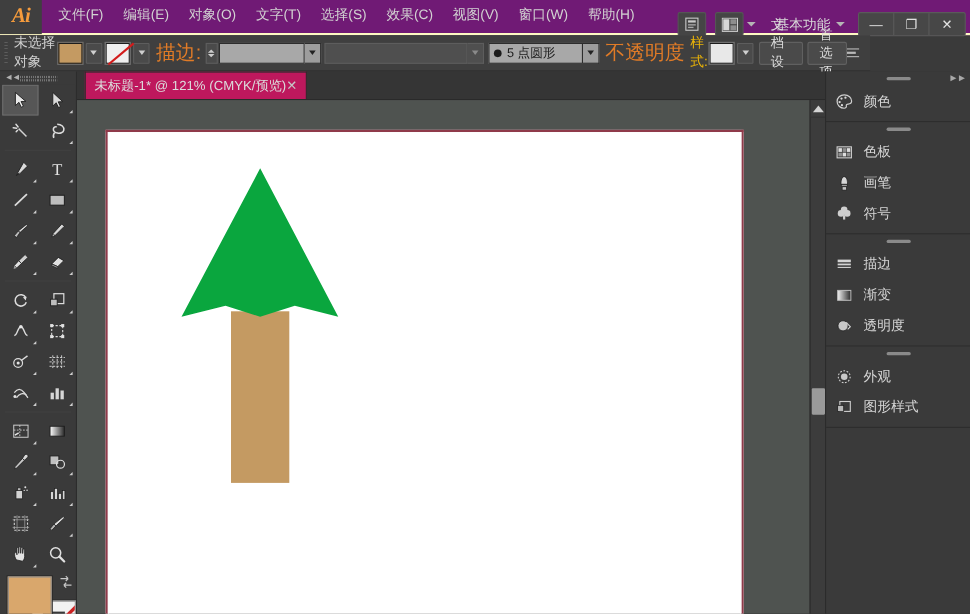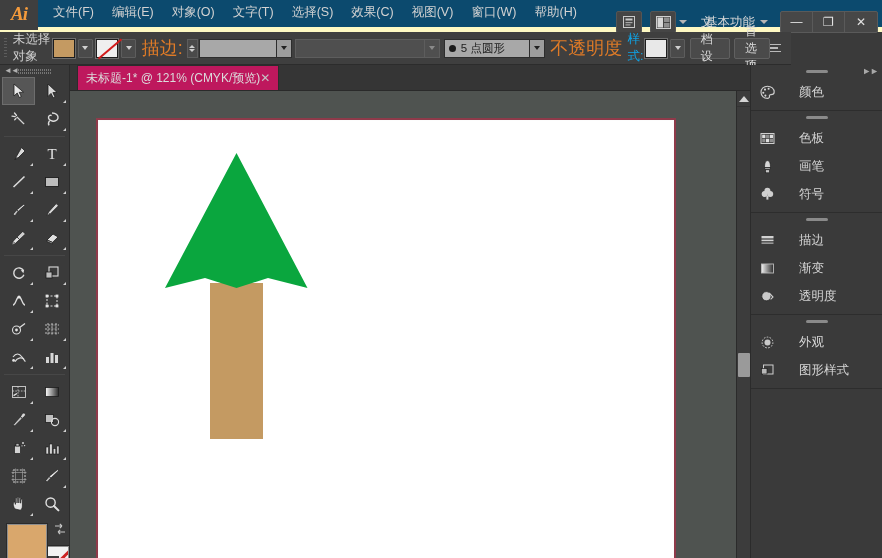--- a/index.html
+++ b/index.html
@@ -9,22 +9,22 @@
     font-family:"Liberation Sans","DejaVu Sans",sans-serif;
     font-size:12px; color:#c8c8c8;
     position:relative;
     -webkit-font-smoothing:antialiased;
   }
   .app{ position:absolute; inset:0; background:#3a3a3a; }
 
   
   .menubar{
     position:absolute; left:0; top:0; width:882px; height:32px;
-    background:#0c4a6e;
-    border-bottom:5px solid #fef9c3;
+    background:#701a75;
+    border-bottom:2px solid #fef9c3;
     display:flex; align-items:center;
   }
   .ai-logo{
     width:38px; height:32px; display:flex; align-items:center; justify-content:center;
     background:#3f3f3f;
     color:#f59b3c; font-weight:bold; font-size:19px; font-style:italic;
     letter-spacing:-1px;
     font-family:"Liberation Serif","DejaVu Serif",serif;
   }
   .menu-items{ display:flex; align-items:center; height:32px; margin-left:6px; }
@@ -210,21 +210,21 @@
   
   .dock{
     position:absolute; left:750px; top:65px; width:132px; height:493px;
     background:#3a3a3a; border-left:1px solid #2b2b2b;
   }
   .dock-grp{ border-bottom:1px solid #2d2d2d; padding-bottom:4px; }
   .dock-grp:first-child{ border-top:none; }
   .grp-handle{ height:13px; display:flex; align-items:center; justify-content:center; }
   .grp-dots{ width:22px; height:3px; background:#8a8a8a; border-radius:2px; }
   .dock-item{
-    display:flex; align-items:center; gap:23px; height:28px; padding-left:8px; cursor:default;
+    display:flex; align-items:center; gap:9px; height:28px; padding-left:8px; cursor:default;
   }
   .dock-ico{ width:17px; height:17px; display:flex; align-items:center; justify-content:center; }
   .dock-lbl{ font-size:12.5px; color:#d6d6d6; }
   .dock-top-arrows{
     position:absolute; right:4px; top:1px; color:#a8a8a8; font-size:9px; letter-spacing:-1px;
   }
   svg{ shape-rendering:geometricPrecision; }
 </style>
 </head>
 <body>
@@ -324,21 +324,21 @@
       </div>
       <div class="combo-btn">
           <div class="caret"></div>
         </div>
     </div>
 
     <div style="width:9px"></div>
     <div class="link-lbl">不透明度</div>
 
     <div style="width:3px"></div>
-    <div style="font-size:12.5px;color:#0ea5e9">样式:</div>
+    <div style="font-size:12.5px;color:#eab308">样式:</div>
     <div style="width:4px"></div>
     <div style="display:flex;align-items:center;">
       <div class="style-sw"></div>
       <div class="dd">
           <div class="caret"></div>
         </div>
     </div>
 
     <div style="width:12px"></div>
     <div class="btn">文档设置</div>

